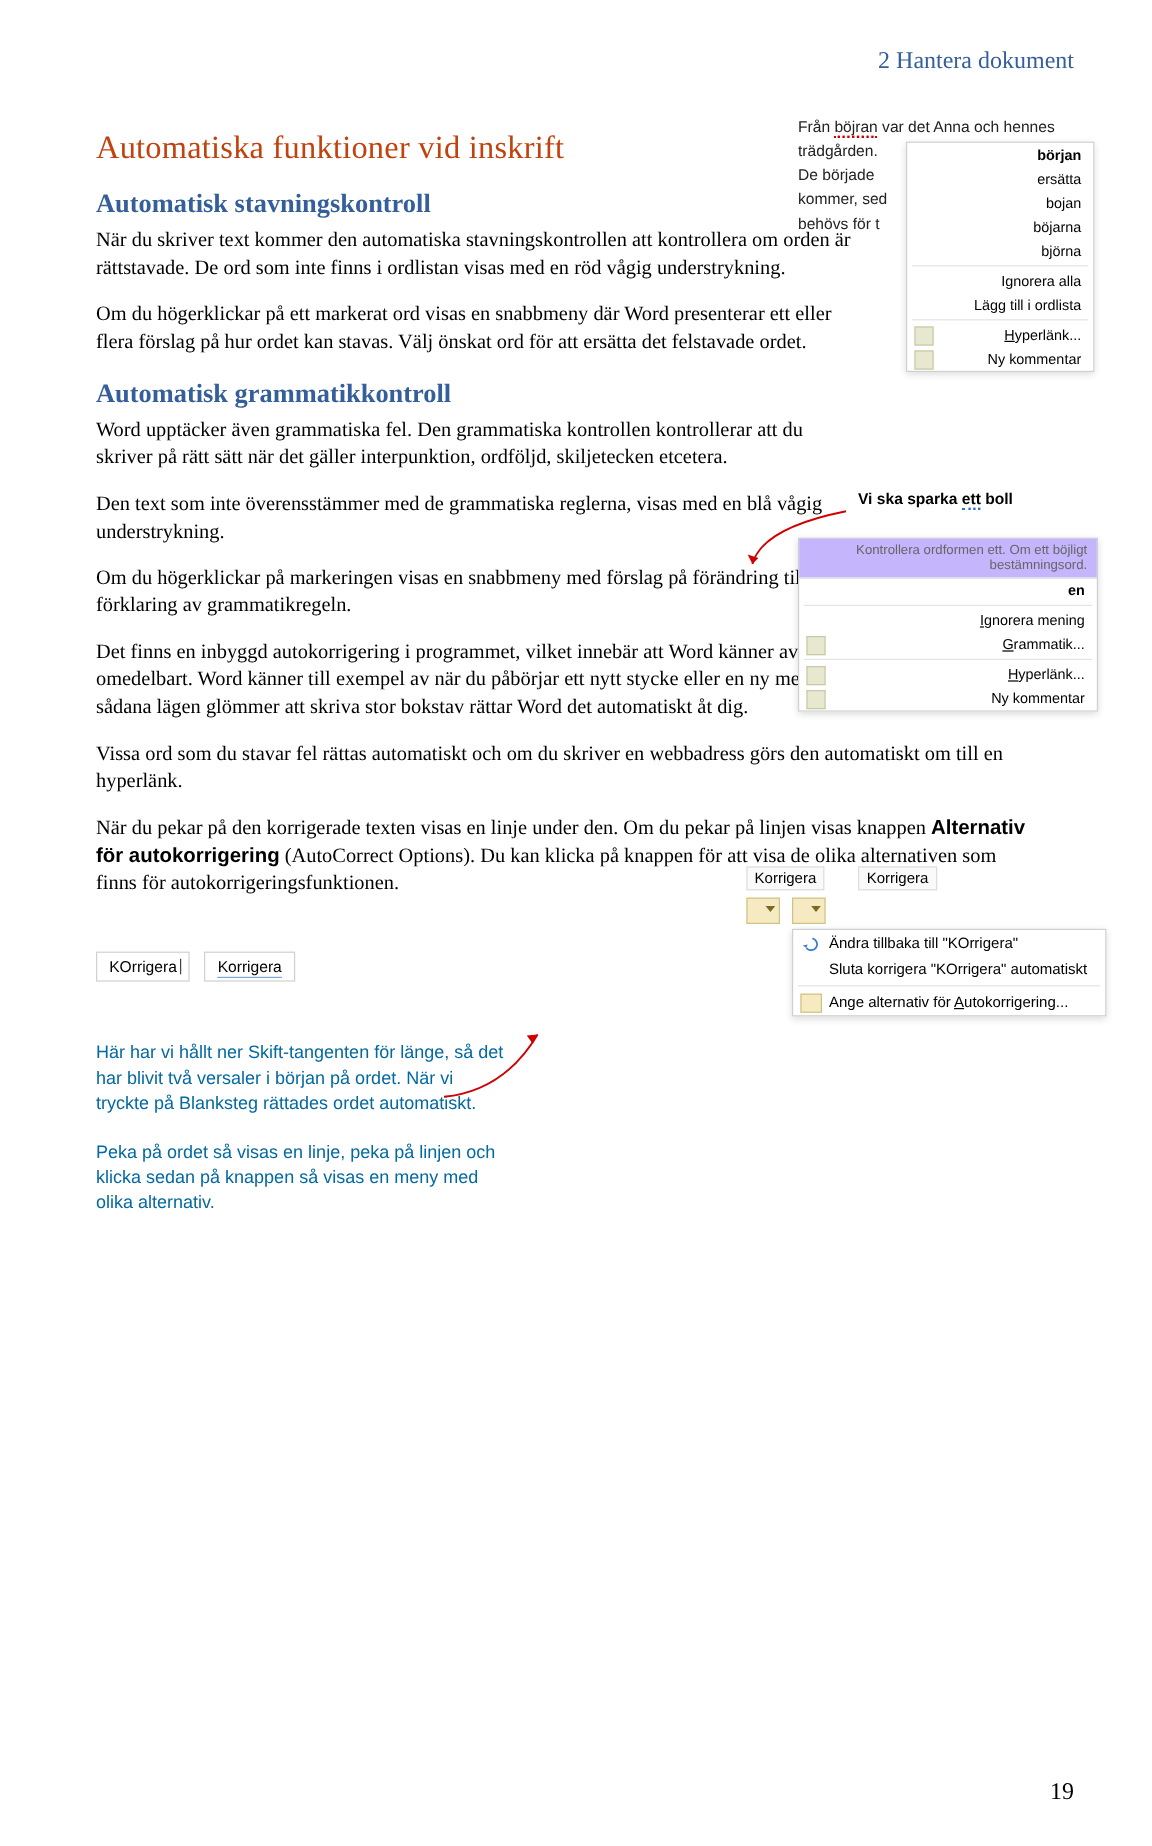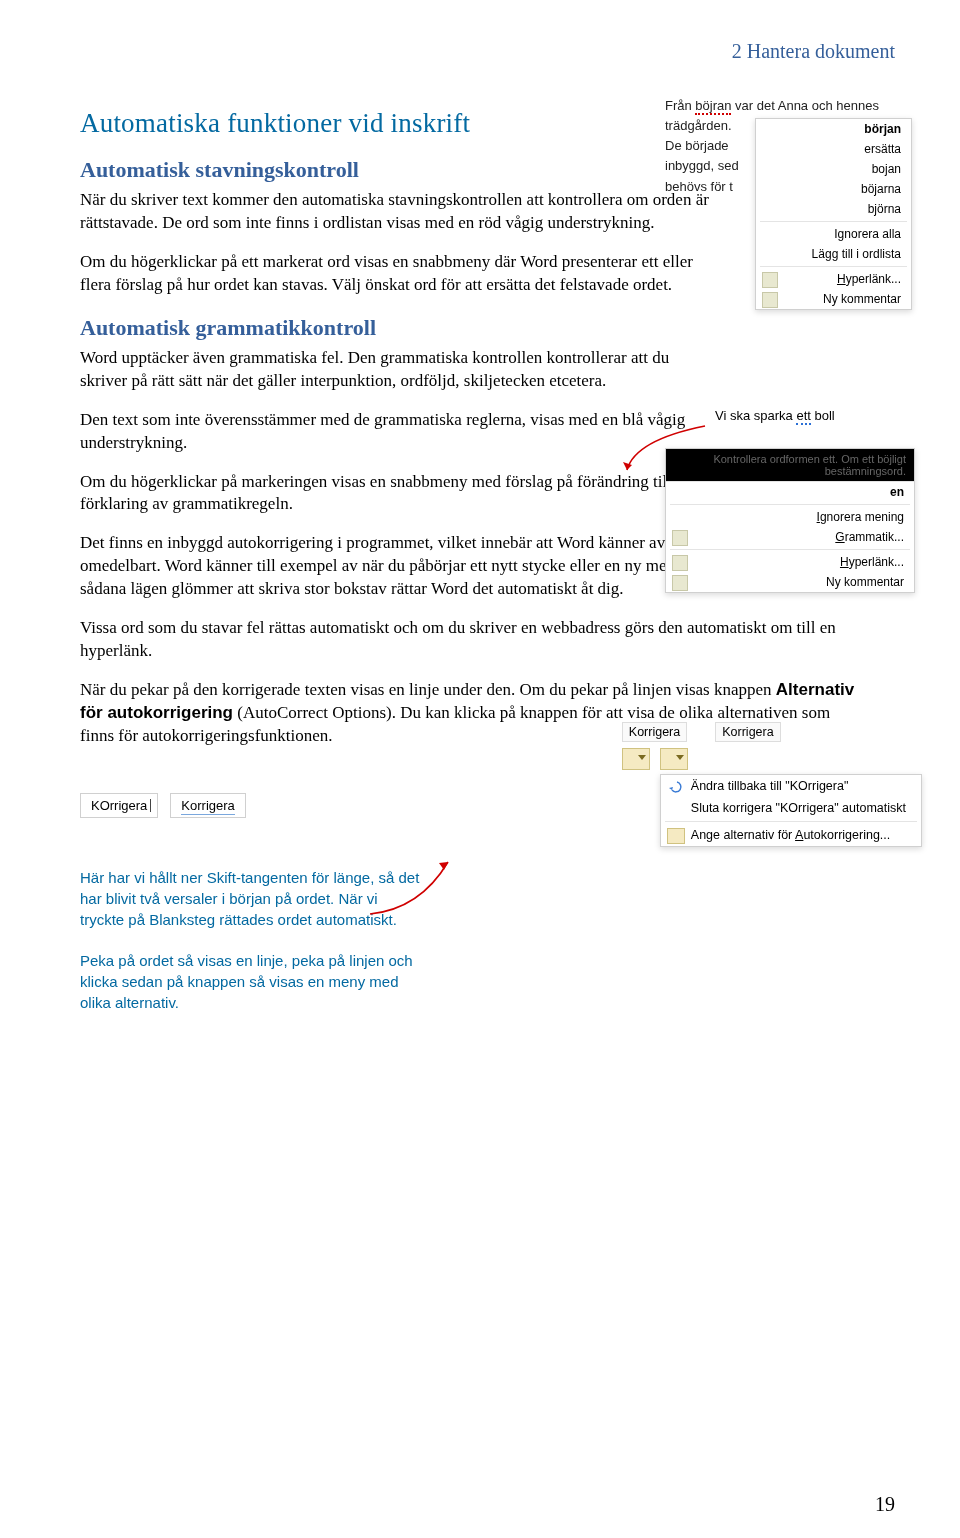--- a/index.html
+++ b/index.html
@@ -18,21 +18,21 @@
     position: relative;
   }
   .rhdr {
     text-align: right;
     color: #355f9a;
     font-size: 20px;
     font-family: Georgia, serif;
     margin-bottom: 45px;
   }
   h1.sect {
-    color: #0369a1;
+    color: #c2410c;
     font-family: Georgia, serif;
     font-weight: normal;
     font-size: 27px;
     margin: 0 0 10px 0;
     letter-spacing: 0.2px;
   }
   h2.sub {
     color: #355f9a;
     font-family: Georgia, serif;
     font-weight: bold;
@@ -65,40 +65,41 @@
     content: "";
     position: absolute;
     left: 6px; top: 3px;
     width: 14px; height: 14px;
     background: #e8e8d0;
     border: 1px solid #c8c8a8;
   }
   .float-snippet .sep { height: 0; border-top: 1px solid #e4e4e4; margin: 2px 4px; }
   .float-snippet .hdr {
     padding: 4px 8px;
-    background: #000000;
+    background: #c4b5fd;
     color: #666;
     font-size: 11px;
     border-bottom: 1px solid #e4e4e4;
     white-space: normal;
   }
   .sp1-context {
     position: absolute;
     font-family: "Segoe UI", Arial, sans-serif;
     font-size: 13px;
     color: #222;
     line-height: 1.55;
   }
   .sp1-context .misspell {
     border-bottom: 2px dotted #d00000;
   }
   .sp2-top {
     position: absolute;
     font-family: "Segoe UI", Arial, sans-serif;
     font-size: 13px;
+    font-weight: bold;
   }
   .sp2-top .gram {
     border-bottom: 2px dotted #2a6fd6;
   }
   .autocorr-row {
     display: flex;
     align-items: center;
     gap: 6px;
     margin-top: 8px;
   }
@@ -163,21 +164,21 @@
   .caption {
     font-family: Arial, Helvetica, sans-serif;
     font-size: 15px;
     line-height: 1.4;
     max-width: 340px;
     margin-top: 20px;
     color: #0369a1;
   }
   .pagenum {
     position: absolute;
-    bottom: 22px;
+    bottom: 33px;
     right: 65px;
     font-family: Georgia, serif;
     font-size: 20px;
   }
   .col-wrap {
     position: relative;
   }
   .spell-block { position: absolute; top: -12px; right: -20px; width: 250px; height: 250px; }
   .gram-block  { position: absolute; top: 300px; right: -20px; width: 250px; height: 230px; }
   .ac-stack {
@@ -222,21 +223,21 @@
     <p class="body full">Vissa ord som du stavar fel rättas automatiskt och om du skriver en webbadress görs den automatiskt om till en hyperlänk.</p>
     <p class="body full">
       <span>När du pekar på den korrigerade texten visas en linje under den. Om du pekar på linjen visas knappen </span><span class="bold">Alternativ för autokorrigering</span><span> (AutoCorrect Options). Du kan klicka på knappen för att visa de olika alternativen som finns för autokorrigeringsfunktionen.</span>
     </p>
 
     <div class="spell-block">
       <div class="sp1-context" style="top:0; left:0; width:250px;">
         <span>Från </span><span class="misspell">böjran</span><span> var det Anna och hennes</span><br>
         <span>trädgården.</span><br>
         <span>De började</span><br>
-        <span>inbyggd, sed</span><br>
+        <span>kommer, sed</span><br>
         <span>behövs för t</span>
       </div>
       <div class="float-snippet" style="top:22px; left:90px; width:155px;">
         <div class="row" style="font-weight:bold;">början</div>
         <div class="row">ersätta</div>
         <div class="row">bojan</div>
         <div class="row">böjarna</div>
         <div class="row">björna</div>
         <div class="sep"></div>
         <div class="row"><span>Ignorera alla</span></div>

